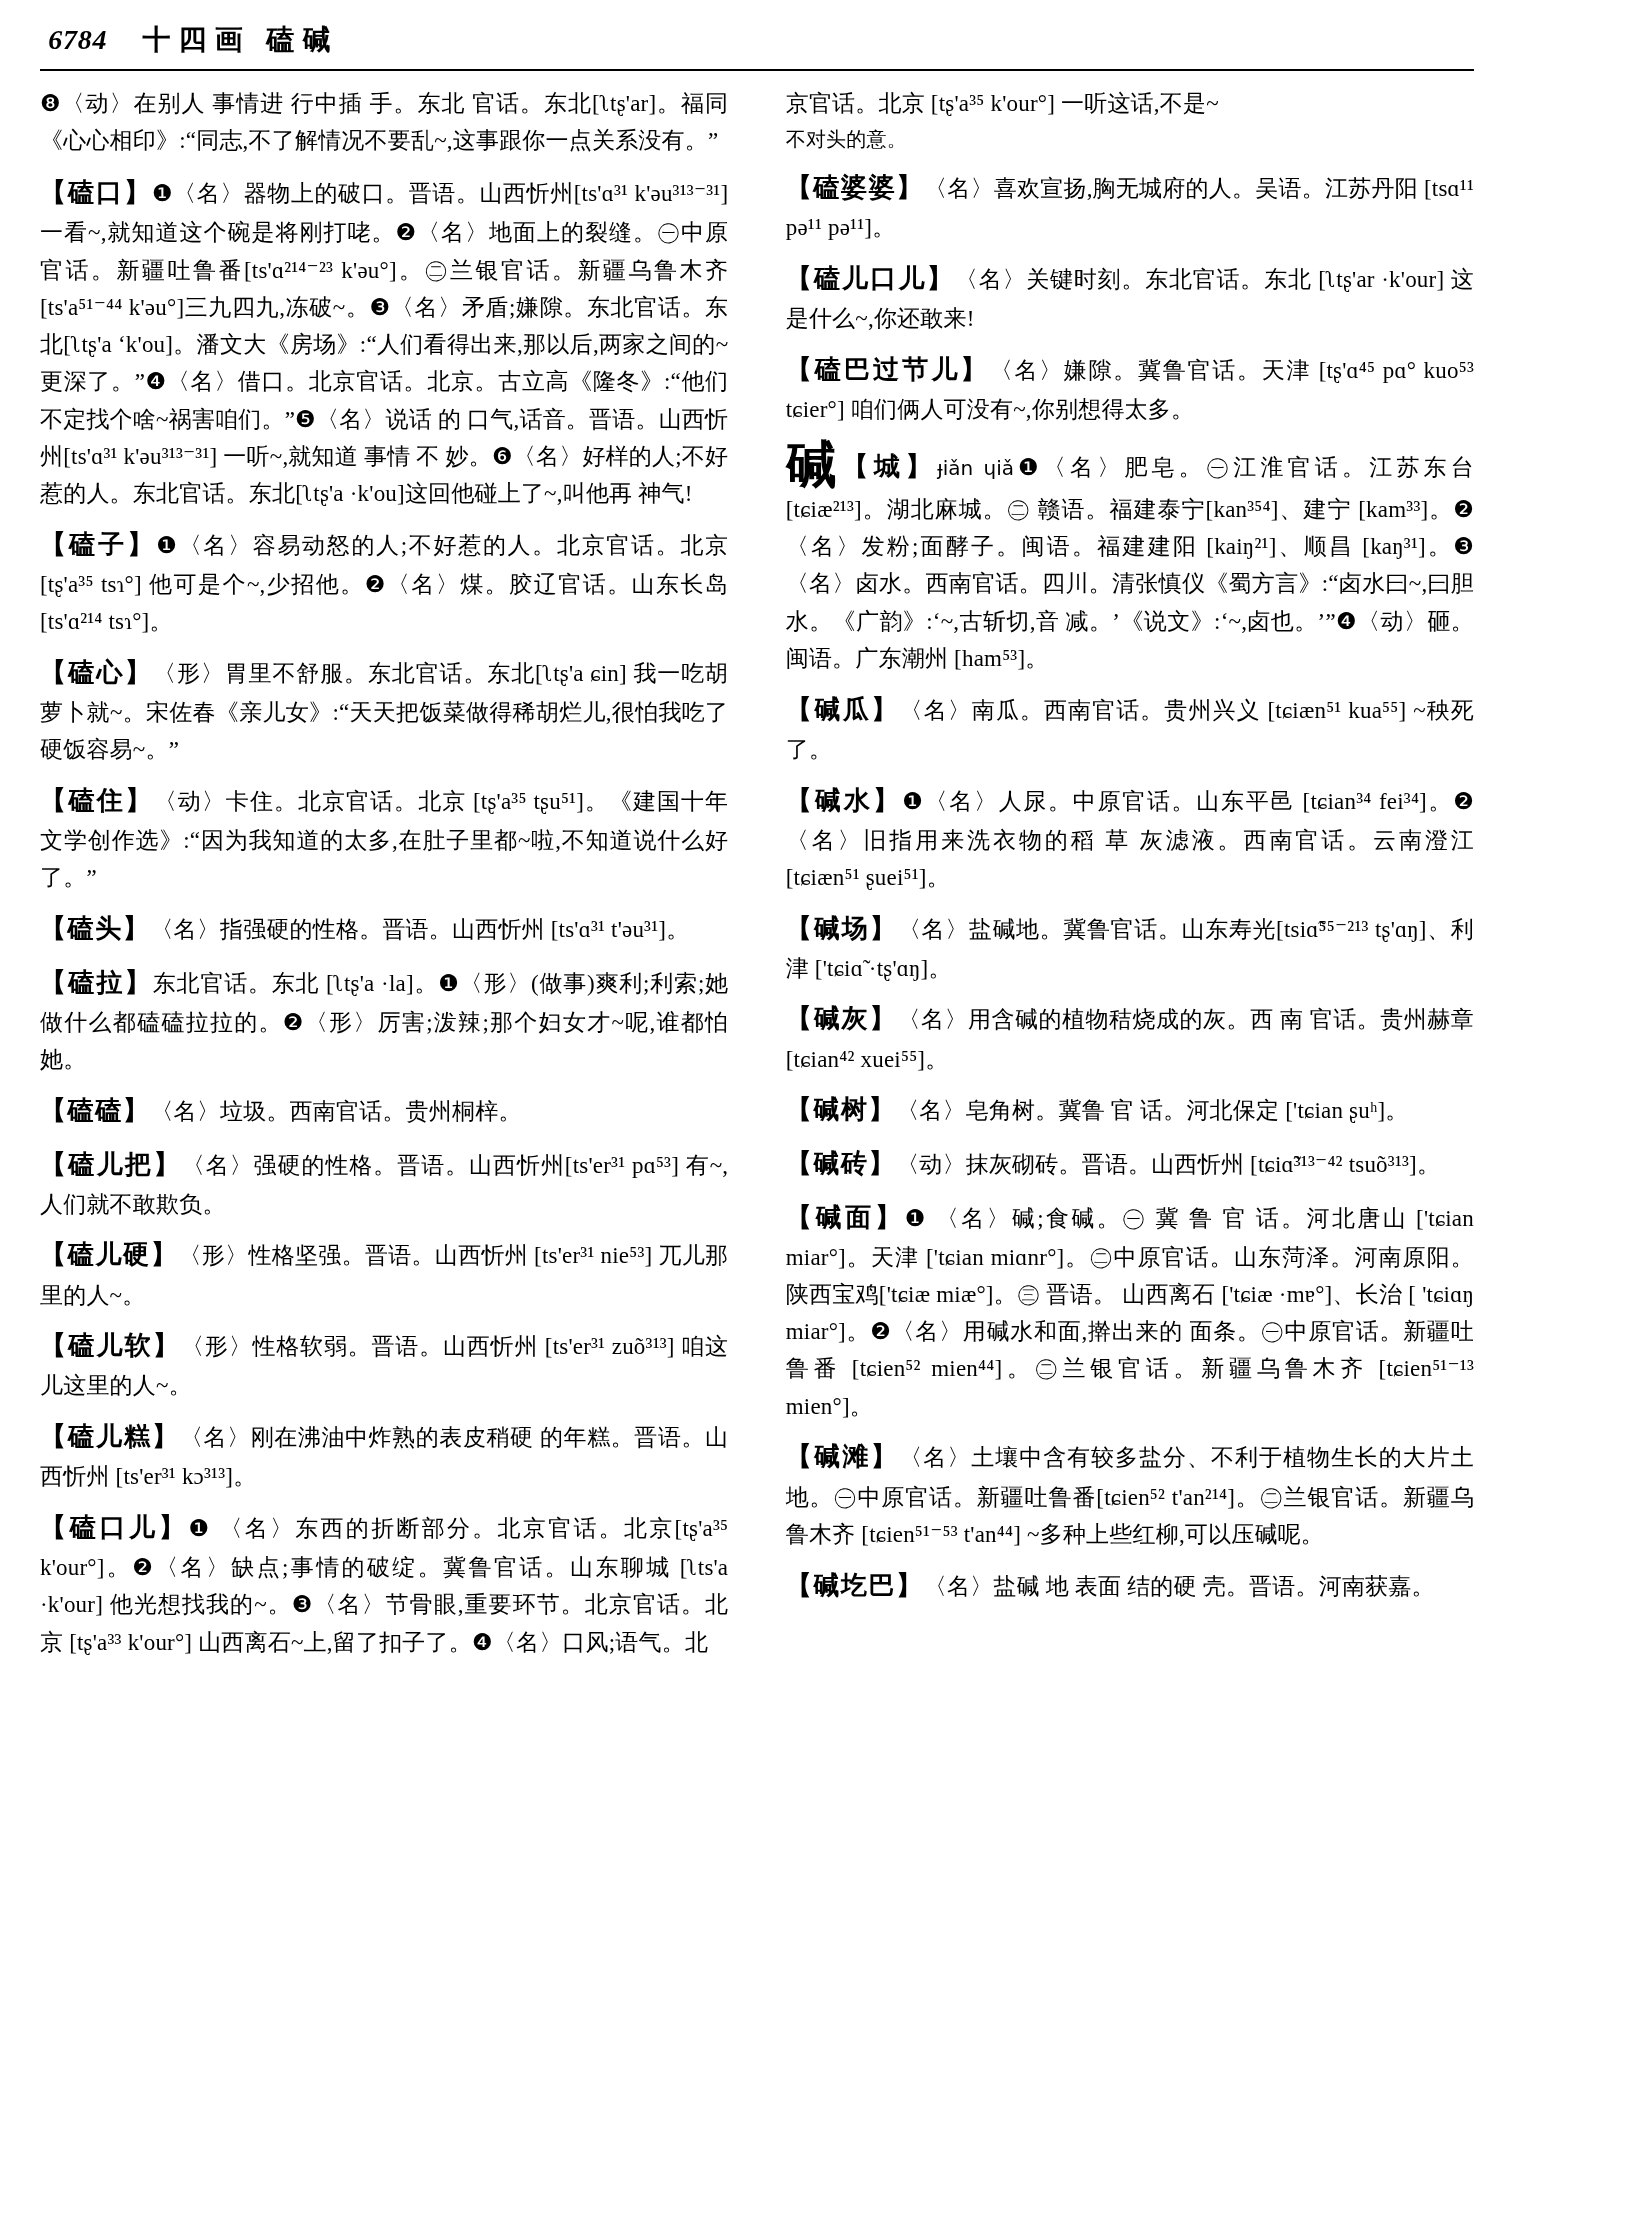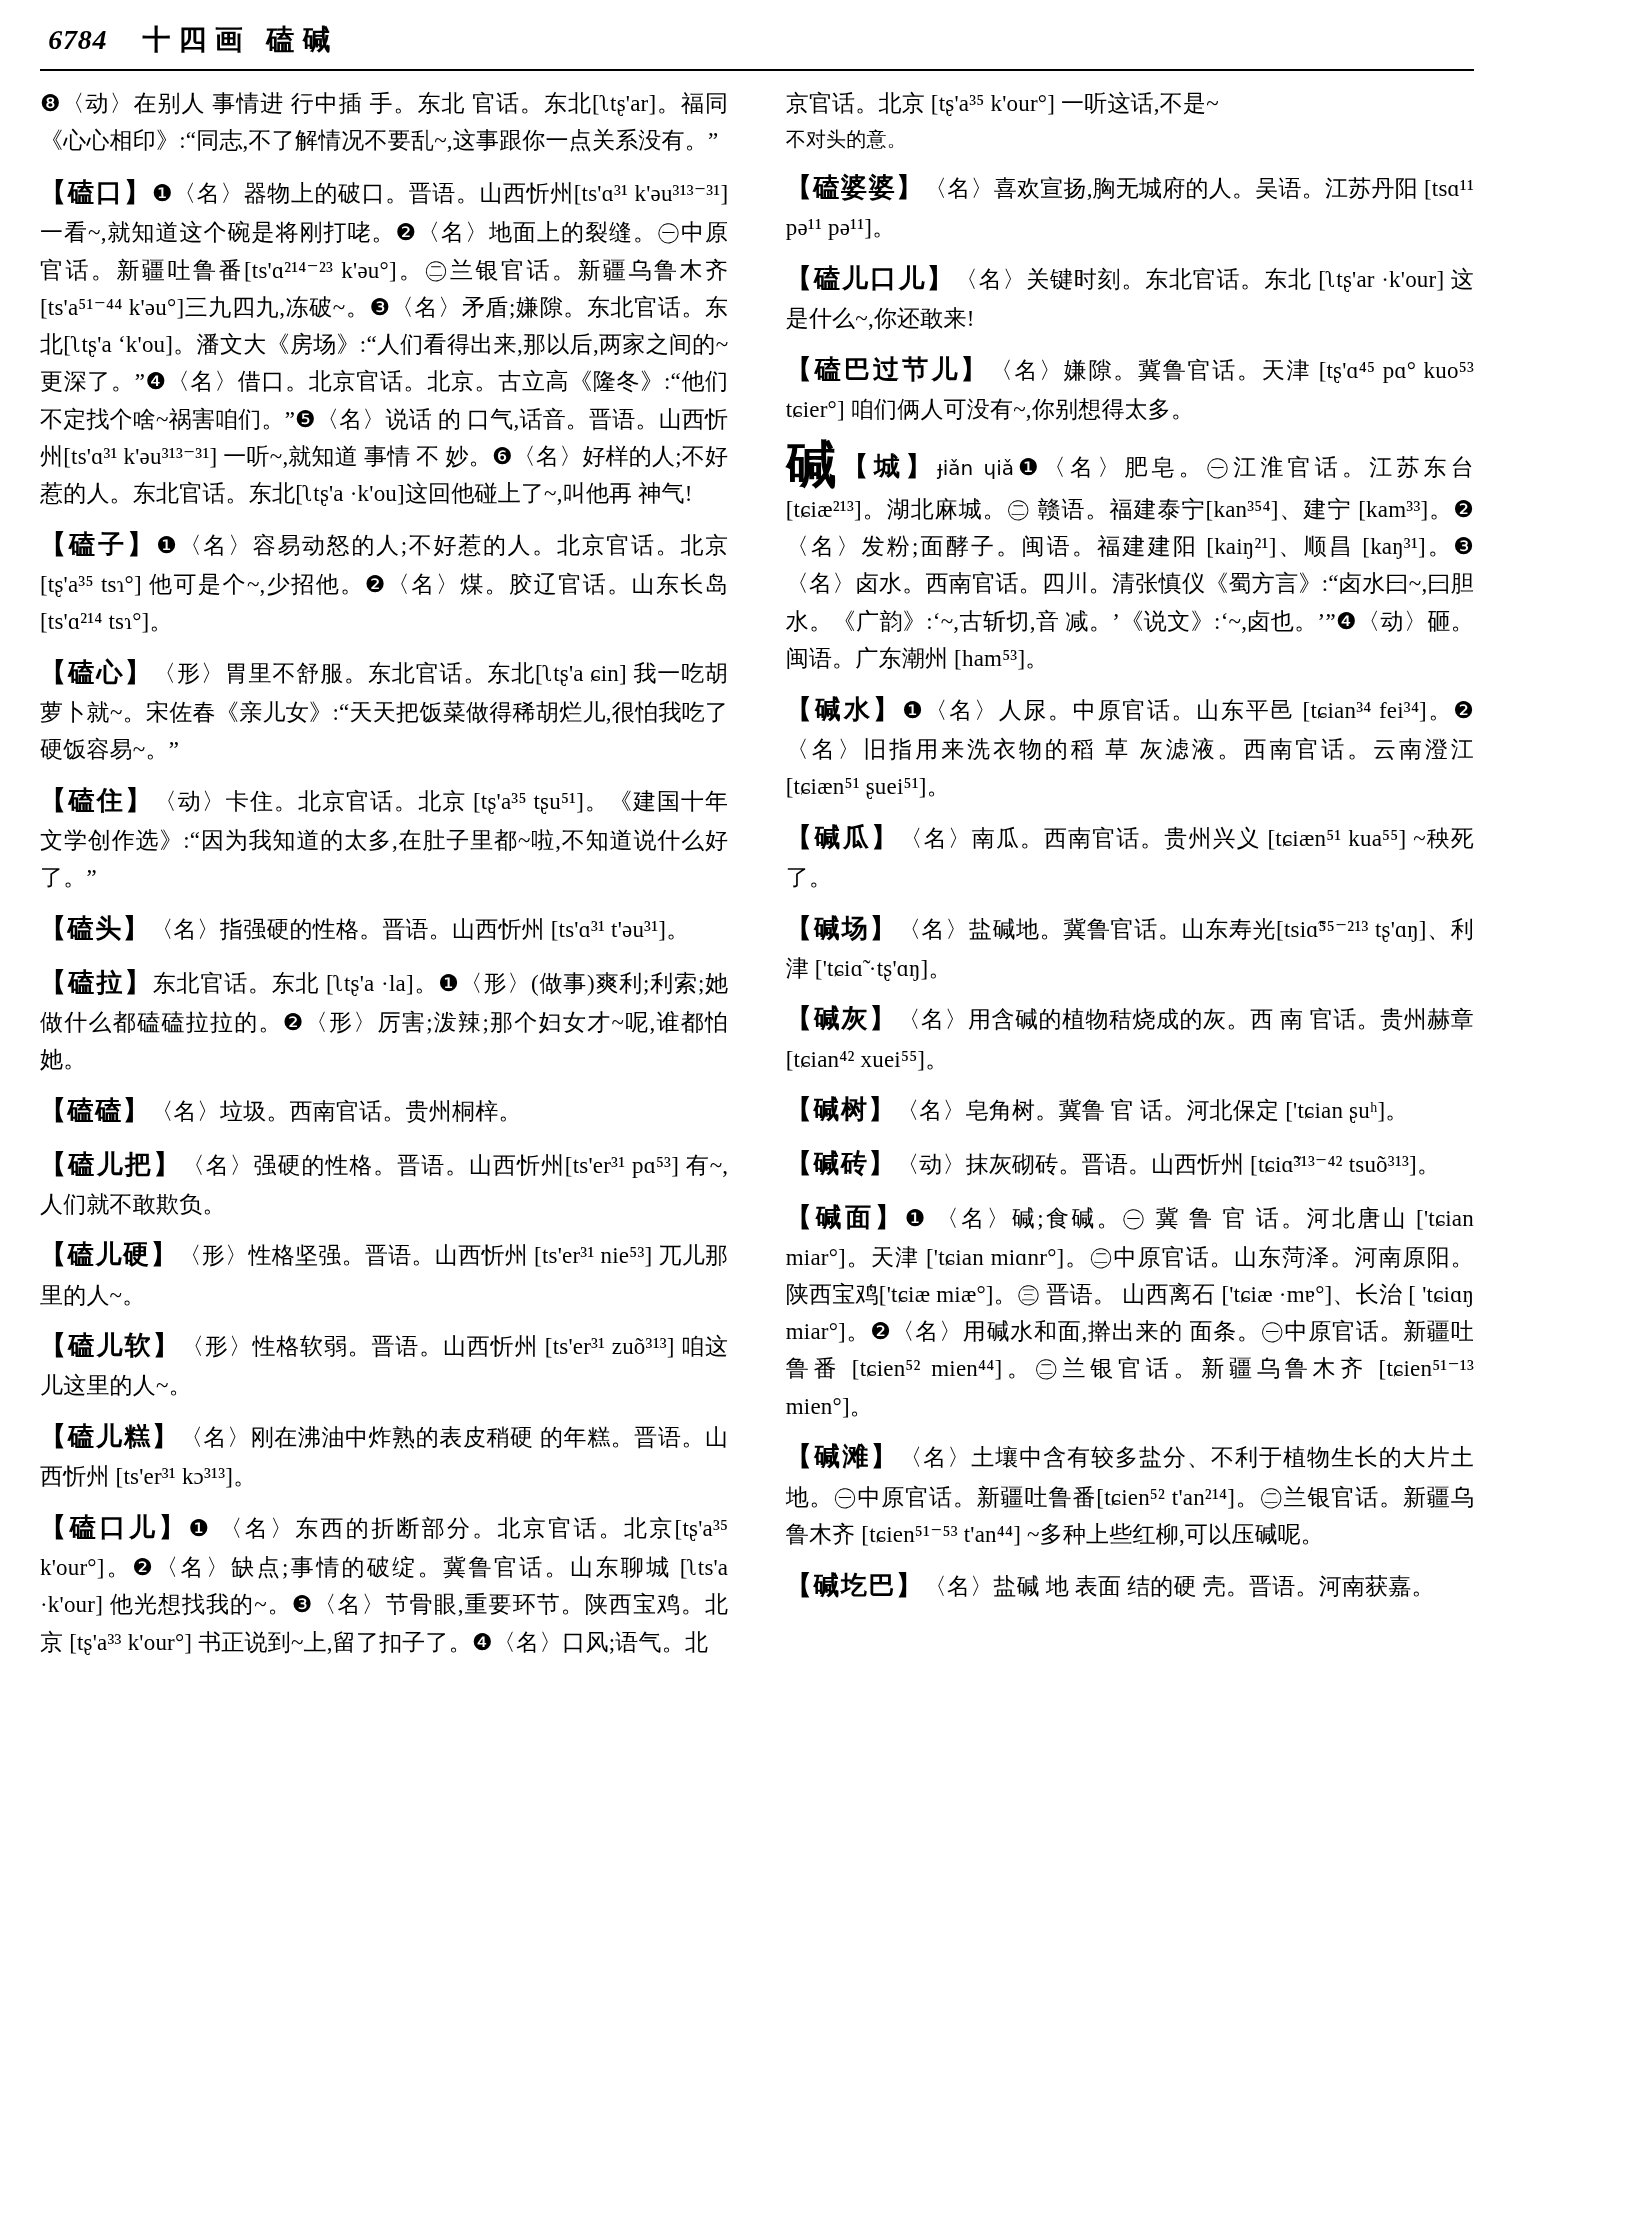--- a/index.html
+++ b/index.html
@@ -149,21 +149,21 @@
 
       <div class="entry">
         <span class="headword">【磕儿软】</span><span>〈形〉性格软弱。晋语。山西忻州 [ts'er³¹ zuõ³¹³] 咱这儿这里的人~。</span>
       </div>
 
       <div class="entry">
         <span class="headword">【磕儿糕】</span><span>〈名〉刚在沸油中炸熟的表皮稍硬 的年糕。晋语。山西忻州 [ts'er³¹ kɔ³¹³]。</span>
       </div>
 
       <div class="entry">
-        <span class="headword">【磕口儿】</span><span>❶ 〈名〉东西的折断部分。北京官话。北京[tʂ'a³⁵ k'our°]。❷〈名〉缺点;事情的破绽。冀鲁官话。山东聊城 [ʅts'a ·k'our] 他光想找我的~。❸〈名〉节骨眼,重要环节。陕西宝鸡。北京 [tʂ'a³³ k'our°] 书正说到~上,留了扣子了。❹〈名〉口风;语气。北</span>
+        <span class="headword">【磕口儿】</span><span>❶ 〈名〉东西的折断部分。北京官话。北京[tʂ'a³⁵ k'our°]。❷〈名〉缺点;事情的破绽。冀鲁官话。山东聊城 [ʅts'a ·k'our] 他光想找我的~。❸〈名〉节骨眼,重要环节。北京官话。北京 [tʂ'a³³ k'our°] 山西离石~上,留了扣子了。❹〈名〉口风;语气。北</span>
       </div>
 
       <div class="entry">
         <span class="headword"></span><span></span>
       </div>
 
     </div>
 
     <div class="divider"></div>
 
@@ -186,25 +186,25 @@
 
       <div class="entry">
         <span class="headword">【磕巴过节儿】</span><span>〈名〉嫌隙。冀鲁官话。天津 [tʂ'ɑ⁴⁵ pɑ° kuo⁵³ tɕier°] 咱们俩人可没有~,你别想得太多。</span>
       </div>
 
       <div class="entry">
         <span class="bigchar">碱</span><span class="headword">【城】</span><span class="ipa">ɟiǎn  ɥiǎ</span><span>❶〈名〉肥皂。㊀江淮官话。江苏东台 [tɕiæ²¹³]。湖北麻城。㊁ 赣语。福建泰宁[kan³⁵⁴]、建宁 [kam³³]。❷〈名〉发粉;面酵子。闽语。福建建阳 [kaiŋ²¹]、顺昌 [kaŋ³¹]。❸〈名〉卤水。西南官话。四川。清张慎仪《蜀方言》:“卤水曰~,曰胆 水。《广韵》:‘~,古斩切,音 减。’《说文》:‘~,卤也。’”❹〈动〉砸。闽语。广东潮州 [ham⁵³]。</span>
       </div>
 
       <div class="entry">
+        <span class="headword">【碱瓜】</span><span>〈名〉南瓜。西南官话。贵州兴义 [tɕiæn⁵¹ kua⁵⁵] ~秧死了。</span>
+      </div>
+
+      <div class="entry">
         <span class="headword">【碱水】</span><span>❶〈名〉人尿。中原官话。山东平邑 [tɕian³⁴ fei³⁴]。❷〈名〉旧指用来洗衣物的稻 草 灰滤液。西南官话。云南澄江 [tɕiæn⁵¹ ʂuei⁵¹]。</span>
-      </div>
-
-      <div class="entry">
-        <span class="headword">【碱瓜】</span><span>〈名〉南瓜。西南官话。贵州兴义 [tɕiæn⁵¹ kua⁵⁵] ~秧死了。</span>
       </div>
 
       <div class="entry">
         <span class="headword">【碱场】</span><span>〈名〉盐碱地。冀鲁官话。山东寿光[tsiɑ̃⁵⁵⁻²¹³ tʂ'ɑŋ]、利津 ['tɕiɑ̃ ·tʂ'ɑŋ]。</span>
       </div>
 
       <div class="entry">
         <span class="headword">【碱灰】</span><span>〈名〉用含碱的植物秸烧成的灰。西 南 官话。贵州赫章 [tɕian⁴² xuei⁵⁵]。</span>
       </div>
 

